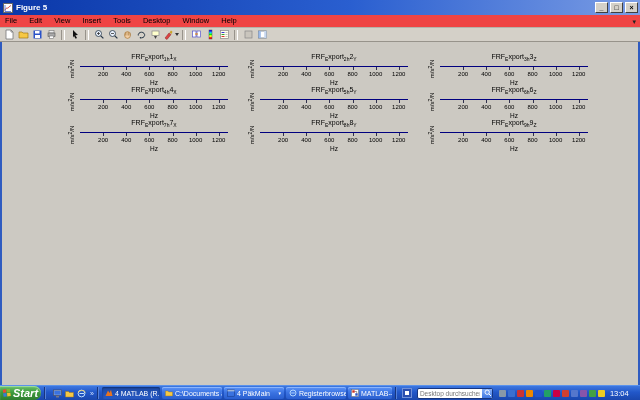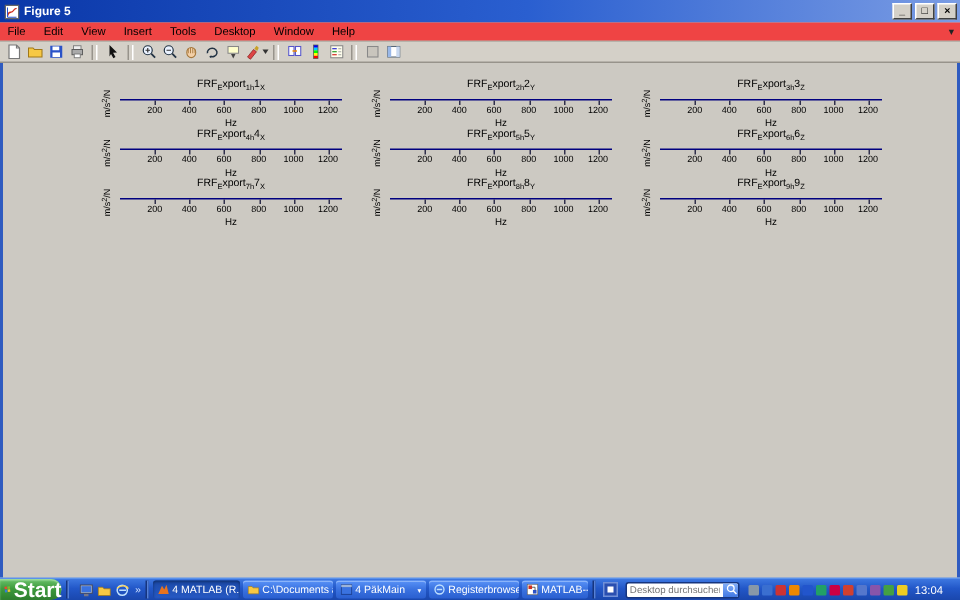--- a/index.html
+++ b/index.html
@@ -47,21 +47,21 @@
   .sp-xlabel{position:absolute;left:18px;top:26px;width:148px;text-align:center;
     font-size:6.5px;color:#000}
   
   #taskbar{position:absolute;left:0;bottom:0;width:640px;height:15px;
     background:linear-gradient(#3d77e0,#2257c8 45%,#1a47ad);
     border-top:1px solid #5a92ec;box-sizing:border-box;
     display:flex;align-items:center}
   #start{width:41px;height:14px;flex:none;border-radius:0 8px 8px 0;
     background:linear-gradient(#6cc26c,#3d9b3d 45%,#2e7d2e);
     box-shadow:inset 0 1px 1px #9fdc9f;display:flex;align-items:center;gap:2px;
-    color:#fff;font-weight:bold;font-size:14px;padding-left:3px;
+    color:#fff;font-weight:bold;font-style:italic;font-size:11px;padding-left:3px;
     box-sizing:border-box}
   #quicklaunch{display:flex;align-items:center;gap:3px;margin-left:4px;flex:none}
   .qlicon{width:9px;height:9px;flex:none}
   #ql-chevron{color:#cfe0ff;font-size:7px;margin-left:1px}
   .tb-sep{width:1px;height:12px;background:#16357e;border-right:1px solid #5580d8;
     margin:0 3px;flex:none}
   #tasks{display:flex;gap:2px;flex:none}
   .task{height:12px;border-radius:2px;flex:none;box-sizing:border-box;
     background:linear-gradient(#5a93f8,#3a72e0 50%,#2a5fd0);
     box-shadow:inset 0 1px 0 #8ab4fa;color:#fff;font-size:7px;

